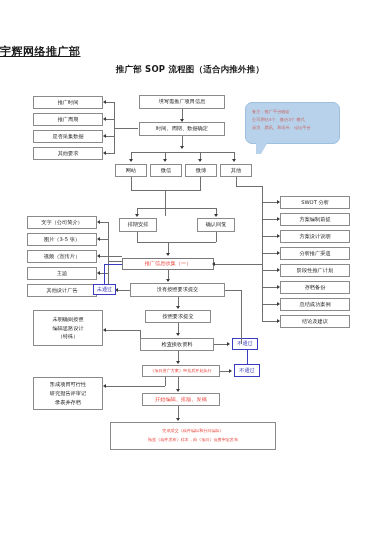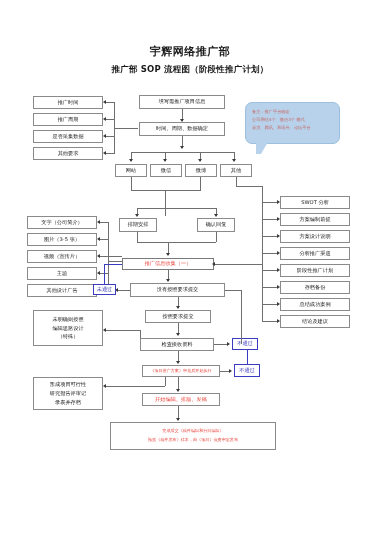--- a/index.html
+++ b/index.html
@@ -5,22 +5,22 @@
   html,body{margin:0;padding:0;background:#ffffff;}
   body{
     width:380px;height:538px;position:relative;overflow:hidden;
     font-family:"DejaVu Sans","Liberation Sans",sans-serif;
     color:#1a1a1a;
   }
   .page{position:absolute;inset:0;}
 
   
   .title-main{
-    position:absolute;left:0;right:0;top:44px;text-align:center;
-    font-size:11px;font-weight:bold;letter-spacing:.5px;
+    position:absolute;left:0;right:0;top:44px;
+    font-size:11px;font-weight:bold;letter-spacing:.5px;text-decoration:underline;
   }
   .title-sub{
     position:absolute;left:0;right:0;top:64px;text-align:center;
     font-size:8.5px;font-weight:bold;letter-spacing:.2px;
   }
 
   
   .node{
     position:absolute;box-sizing:border-box;
     border:1px solid #8a8a8a;background:#ffffff;
@@ -58,21 +58,21 @@
     border-top:12px solid #b7d2ea;
   }
   .callout p{margin:0;}
 </style>
 </head>
 <body>
 
 <div class="page">
 
   <div class="title-main">宇辉网络推广部</div>
-  <div class="title-sub">推广部 SOP 流程图（阶段性推广计划）</div>
+  <div class="title-sub">推广部 SOP 流程图（适合内推外推）</div>
 
   <div class="node" style="left:33px;top:96px;width:70px;height:13px;">
     <span>推广时间</span>
   </div>
   <div class="node" style="left:33px;top:113px;width:70px;height:13px;">
     <span>推广周期</span>
   </div>
   <div class="node" style="left:33px;top:130px;width:70px;height:13px;">
     <span>是否采集数据</span>
   </div>

